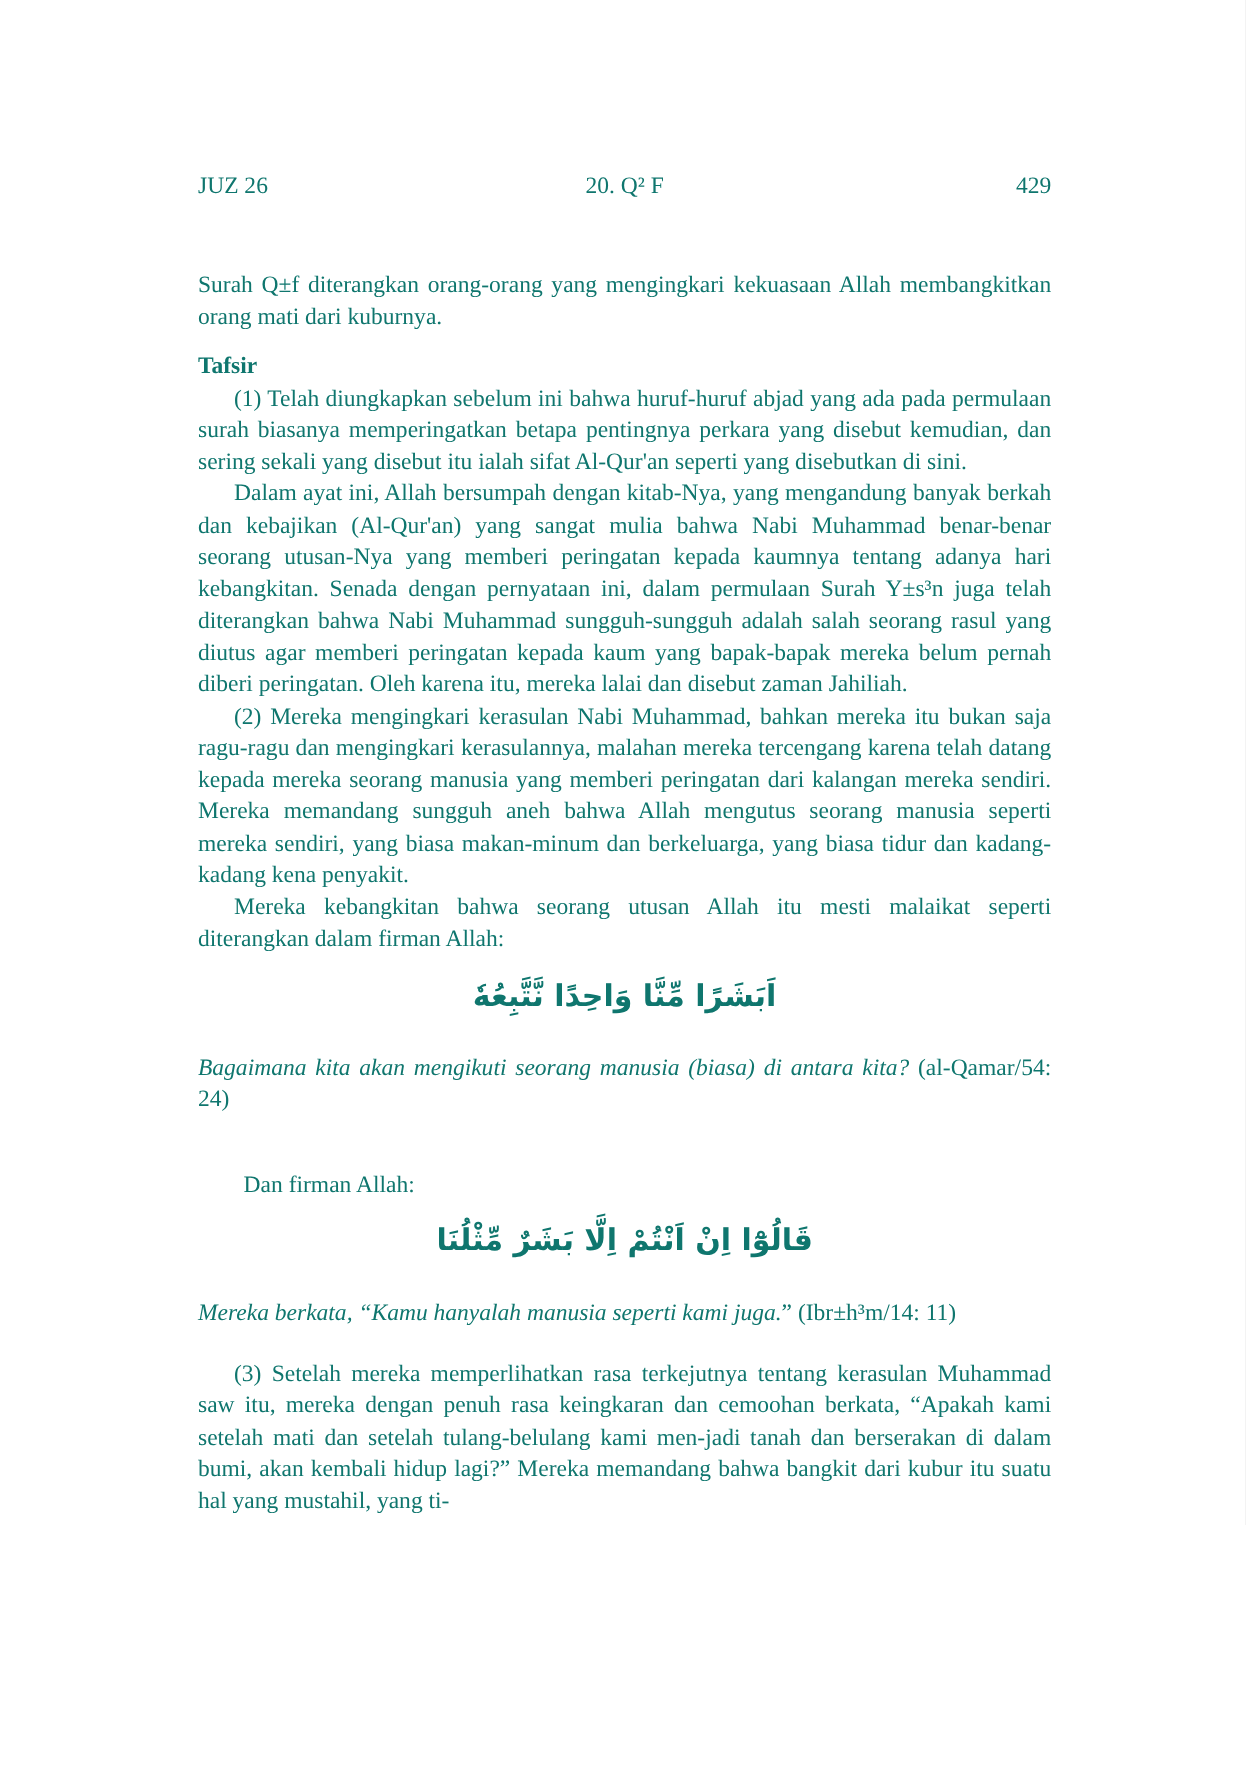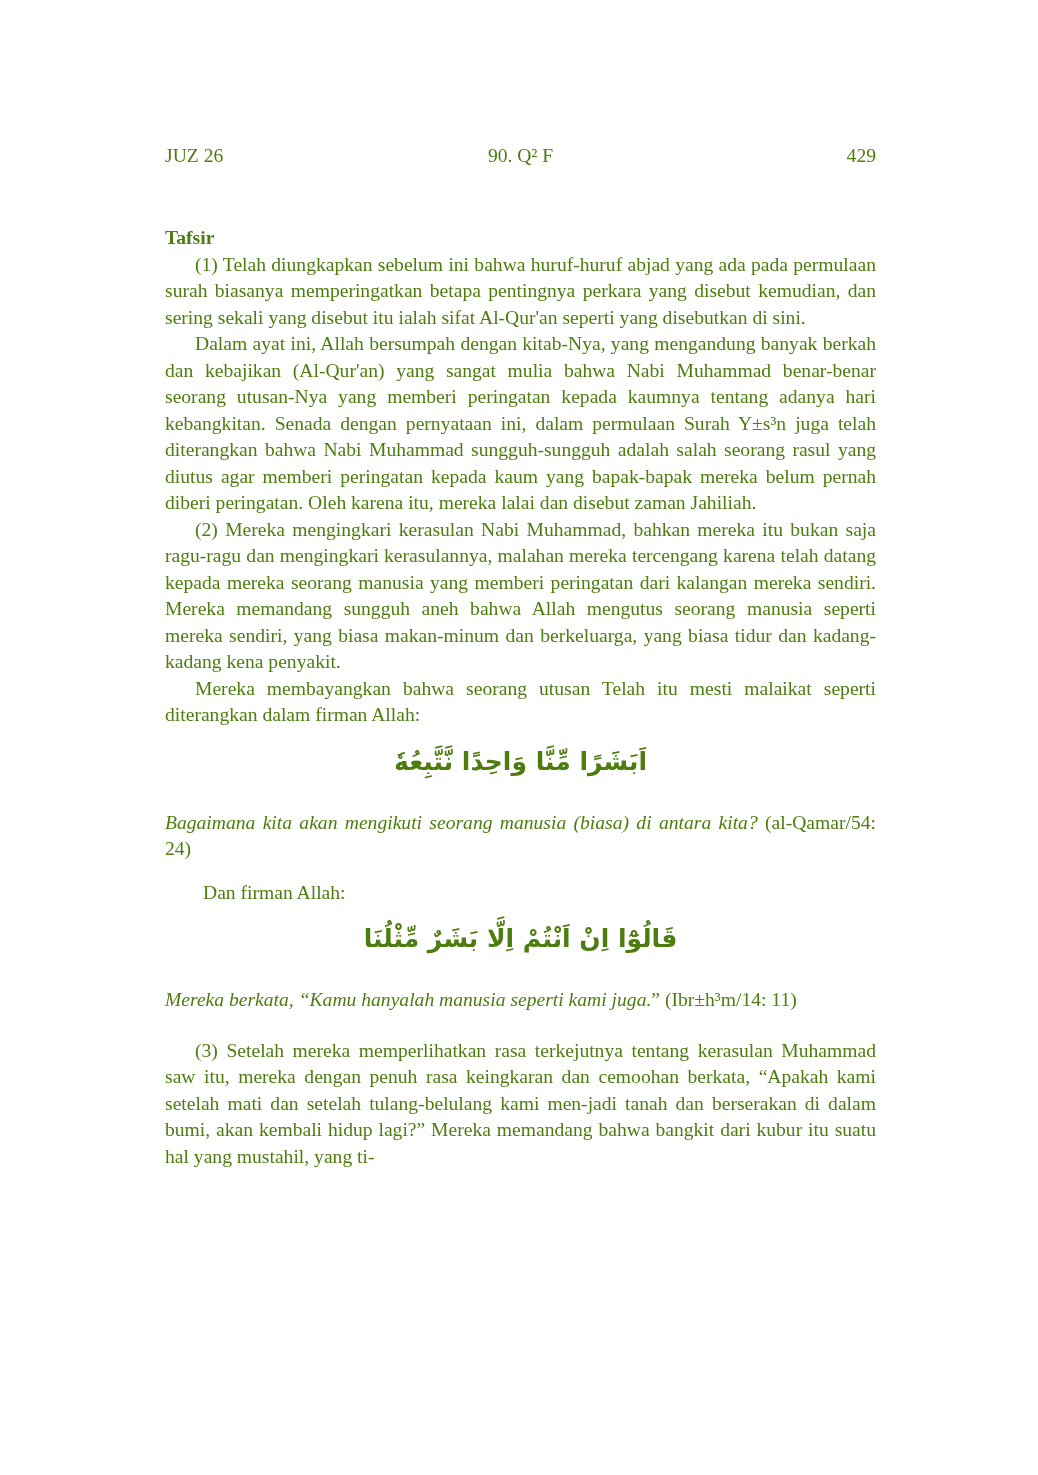--- a/index.html
+++ b/index.html
@@ -6,21 +6,21 @@
   .page {
     width: 1038px;
     height: 1475px;
     margin: 0 auto;
     background: #ffffff;
     box-sizing: border-box;
     padding: 143px 162px 40px 165px;
     font-family: "Liberation Serif", serif;
     font-size: 19.6px;
     line-height: 26.5px;
-    color: #4d7c0f;
+    color: #0f766e;
     overflow: hidden;
   }
   .page-header {
     position: relative;
     margin-bottom: 55px;
     height: 27px;
   }
   .page-header .h-left { position: absolute; left: 0; top: 0; }
   .page-header .h-center { position: absolute; left: 0; right: 0; top: 0; text-align: center; }
   .page-header .h-right { position: absolute; right: 0; top: 0; }
@@ -36,44 +36,45 @@
     text-align: center;
     font-family: "DejaVu Sans", sans-serif;
     font-weight: 700;
     font-size: 25px;
     line-height: 40px;
     margin: 13px 0 15px 0;
   }
   .quote-block { margin-top: 28px; }
   .quote-italic { font-style: italic; }
   .quote-cite { font-style: normal; }
-  .firman-line { margin-top: 17px; text-indent: 38px; text-align: left; }
+  .firman-line { margin-top: 44px; text-indent: 38px; text-align: left; }
   .space-before { margin-top: 24px; }
 </style>
 </head>
 <body>
 
 <div class="page">
 
   <div class="page-header">
     <span class="h-left">JUZ 26</span>
-    <span class="h-center">90. Q² F</span>
+    <span class="h-center">20. Q² F</span>
     <span class="h-right">429</span>
   </div>
 
+  <p>Surah Q±f diterangkan orang-orang yang mengingkari kekuasaan Allah membangkitkan orang mati dari kuburnya.</p>
 
   <p class="tafsir-heading">Tafsir</p>
 
   <p class="indent">(1) Telah diungkapkan sebelum ini bahwa huruf-huruf abjad yang ada pada permulaan surah biasanya memperingatkan betapa pentingnya perkara yang disebut kemudian, dan sering sekali yang disebut itu ialah sifat Al-Qur'an seperti yang disebutkan di sini.</p>
 
   <p class="indent">Dalam ayat ini, Allah bersumpah dengan kitab-Nya, yang mengandung banyak berkah dan kebajikan (Al-Qur'an) yang sangat mulia bahwa Nabi Muhammad benar-benar seorang utusan-Nya yang memberi peringatan kepada kaumnya tentang adanya hari kebangkitan. Senada dengan pernyataan ini, dalam permulaan Surah Y±s³n juga telah diterangkan bahwa Nabi Muhammad sungguh-sungguh adalah salah seorang rasul yang diutus agar memberi peringatan kepada kaum yang bapak-bapak mereka belum pernah diberi peringatan. Oleh karena itu, mereka lalai dan disebut zaman Jahiliah.</p>
 
   <p class="indent">(2) Mereka mengingkari kerasulan Nabi Muhammad, bahkan mereka itu bukan saja ragu-ragu dan mengingkari kerasulannya, malahan mereka tercengang karena telah datang kepada mereka seorang manusia yang memberi peringatan dari kalangan mereka sendiri. Mereka memandang sungguh aneh bahwa Allah mengutus seorang manusia seperti mereka sendiri, yang biasa makan-minum dan berkeluarga, yang biasa tidur dan kadang-kadang kena penyakit.</p>
 
-  <p class="indent">Mereka membayangkan bahwa seorang utusan Telah itu mesti malaikat seperti diterangkan dalam firman Allah:</p>
+  <p class="indent">Mereka kebangkitan bahwa seorang utusan Allah itu mesti malaikat seperti diterangkan dalam firman Allah:</p>
 
   <p class="arabic">اَبَشَرًا مِّنَّا وَاحِدًا نَّتَّبِعُهٗ</p>
 
   <p class="quote-block"><span class="quote-italic">Bagaimana kita akan mengikuti seorang manusia (biasa) di antara kita?</span><span class="quote-cite"> (al-Qamar/54: 24)</span></p>
 
   <p class="firman-line">Dan firman Allah:</p>
 
   <p class="arabic">قَالُوْٓا اِنْ اَنْتُمْ اِلَّا بَشَرٌ مِّثْلُنَا</p>
 
   <p class="quote-block"><span class="quote-italic">Mereka berkata, “Kamu hanyalah manusia seperti kami juga.</span><span class="quote-cite">” (Ibr±h³m/14: 11)</span></p>

